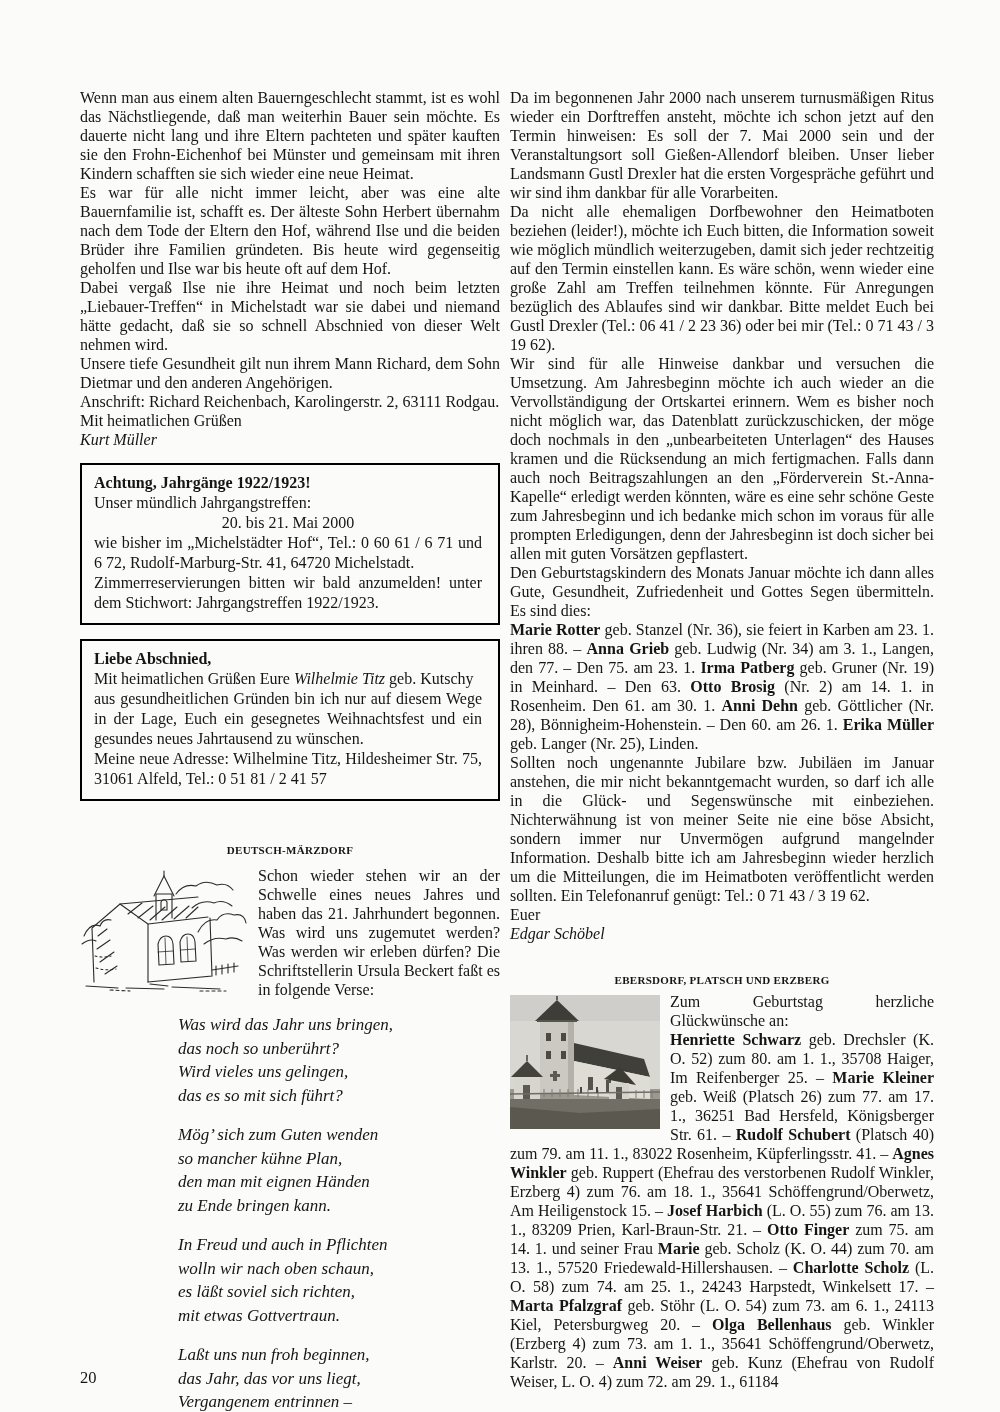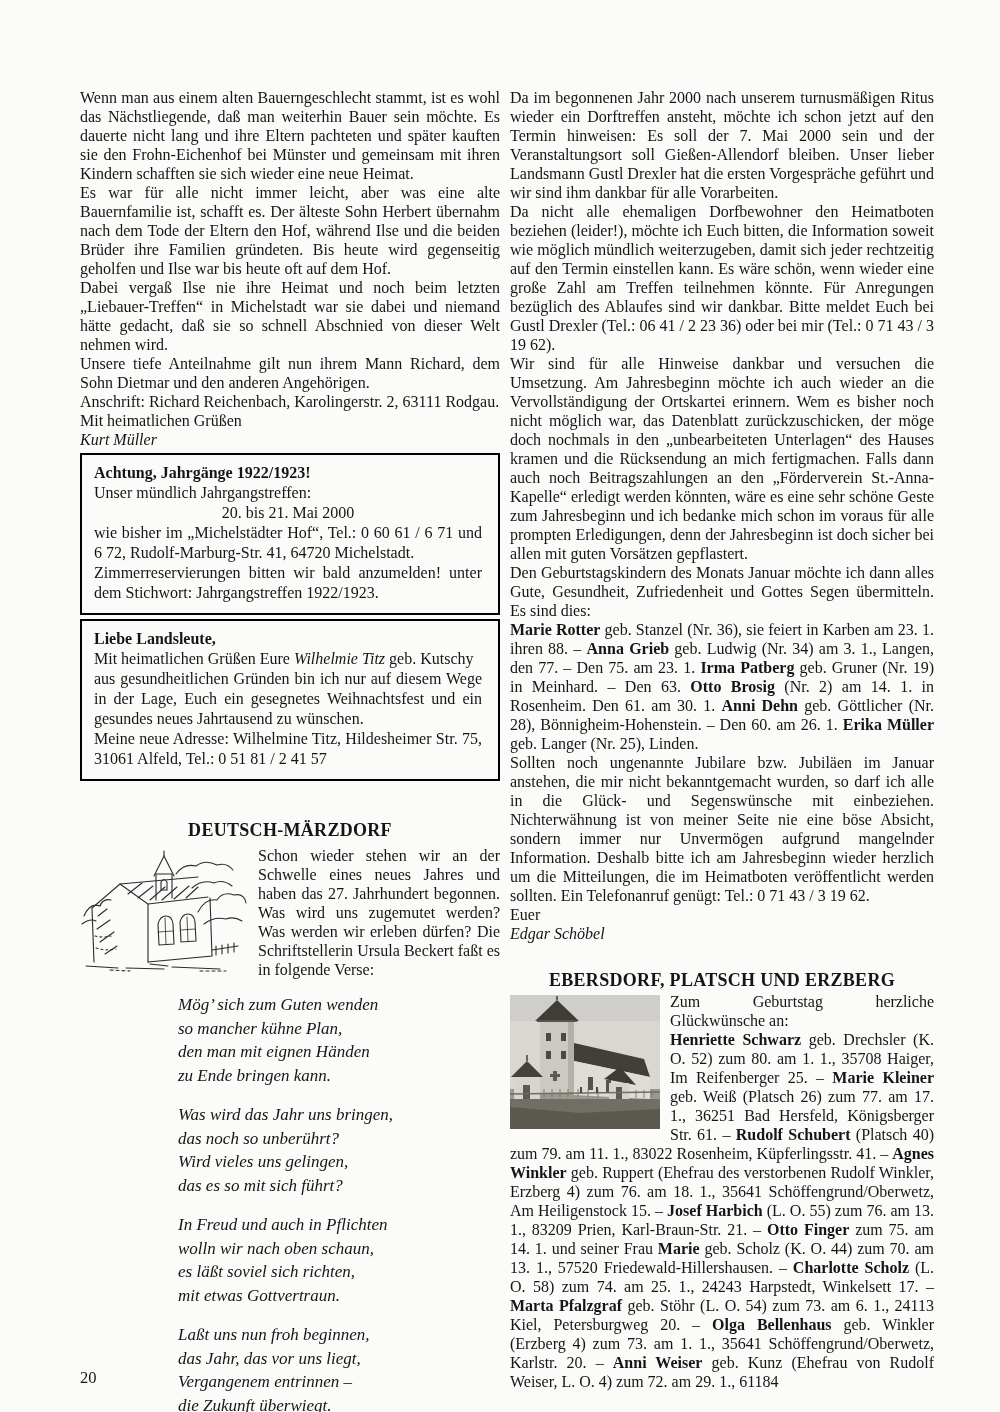--- a/index.html
+++ b/index.html
@@ -14,27 +14,27 @@
   .columns { position:absolute; left:80px; top:88px; display:flex; gap:10px; }
   .col { font-size:16px; line-height:19px; }
   .col-left  { width:420px; }
   .col-right { width:424px; }
   p.body { margin:0; text-align:justify; }
   .sig-row { display:flex; justify-content:space-between;flex-direction:column; }
   .sig-name { font-style:italic; }
   .notice-box {
     border:2px solid #000;
     padding:8px 16px 10px 12px;
-    margin-top:4px;
+    margin-top:14px;
     line-height:20px;
   }
   .notice-box .box-title { font-weight:bold; }
   .center-bold { text-align:center; font-weight:normal; }
   .section-heading {
-    text-align:center; font-weight:bold; font-size:18px;
+    text-align:center; font-weight:bold; font-size:11px;
     letter-spacing:0.3px; margin:0 0 6px 0;
   }
   .maerzdorf-heading { margin-top:40px; }
   .intro-flow { text-align:justify; }
   .sketch { float:left; width:168px; height:122px; margin:4px 10px 0 0; }
   .poem { clear:both; margin:14px 0 0 98px; font-style:italic; font-size:17px; line-height:23.5px; }
   .stanza { margin:0 0 16px 0; }
   .page-number { position:absolute; left:80px; top:1368px; font-size:16.5px; }
   .ebersdorf-heading { margin-top:28px; margin-bottom:2px;font-family:Liberation Serif, serif; }
   .photo { float:left; width:150px; height:134px; margin:3px 10px 2px 0; }
@@ -44,38 +44,38 @@
 
 <div class="page">
   <div class="columns">
 
     <div class="col col-left">
 
       <div>
         <p class="body">Wenn man aus einem alten Bauerngeschlecht stammt, ist es wohl das Nächstliegende, daß man weiterhin Bauer sein möchte. Es dauerte nicht lang und ihre Eltern pachteten und später kauften sie den Frohn-Eichenhof bei Münster und gemeinsam mit ihren Kindern schafften sie sich wieder eine neue Heimat.</p>
         <p class="body">Es war für alle nicht immer leicht, aber was eine alte Bauernfamilie ist, schafft es. Der älteste Sohn Herbert übernahm nach dem Tode der Eltern den Hof, während Ilse und die beiden Brüder ihre Familien gründeten. Bis heute wird gegenseitig geholfen und Ilse war bis heute oft auf dem Hof.</p>
         <p class="body">Dabei vergaß Ilse nie ihre Heimat und noch beim letzten „Liebauer-Treffen“ in Michelstadt war sie dabei und niemand hätte gedacht, daß sie so schnell Abschnied von dieser Welt nehmen wird.</p>
-        <p class="body">Unsere tiefe Anteilnahme gilt nun ihrem Mann Richard, dem Sohn Dietmar und den anderen Angehörigen.</p>
+        <p class="body">Unsere tiefe Gesundheit gilt nun ihrem Mann Richard, dem Sohn Dietmar und den anderen Angehörigen.</p>
         <p class="body">Anschrift: Richard Reichenbach, Karolingerstr. 2, 63111 Rodgau.</p>
         <div class="sig-row">
           <span>Mit heimatlichen Grüßen</span>
           <span class="sig-name">Kurt Müller</span>
         </div>
       </div>
 
       <div class="notice-box">
         <div class="box-title">Achtung, Jahrgänge 1922/1923!</div>
         <div>Unser mündlich Jahrgangstreffen:</div>
         <div class="center-bold">20. bis 21. Mai 2000</div>
         <p class="body">wie bisher im „Michelstädter Hof“, Tel.: 0 60 61 / 6 71 und 6 72, Rudolf-Marburg-Str. 41, 64720 Michelstadt.</p>
         <p class="body">Zimmerreservierungen bitten wir bald anzumelden! unter dem Stichwort: Jahrgangstreffen 1922/1923.</p>
       </div>
 
       <div class="notice-box">
-        <div class="box-title">Liebe Landsleute,</div>
+        <div class="box-title">Liebe Abschnied,</div>
         <p class="body rich"><span>Mit heimatlichen Grüßen Eure </span><span style="font-style: italic;">Wilhelmie Titz</span><span> geb. Kutschy</span></p>
         <p class="body">aus gesundheitlichen Gründen bin ich nur auf diesem Wege in der Lage, Euch ein gesegnetes Weihnachtsfest und ein gesundes neues Jahrtausend zu wünschen.</p>
         <p class="body">Meine neue Adresse: Wilhelmine Titz, Hildesheimer Str. 75, 31061 Alfeld, Tel.: 0 51 81 / 2 41 57</p>
       </div>
 
       <h2 class="section-heading maerzdorf-heading">DEUTSCH-MÄRZDORF</h2>
 
       <div class="intro-flow">
         <svg class="sketch" viewBox="0 0 168 122" xmlns="http://www.w3.org/2000/svg">
           <g stroke="#2b2b2b" fill="none" stroke-width="1.1" stroke-linecap="round">
@@ -104,26 +104,26 @@
             <path d="M78,74 q2,-8 8,-8 q6,0 7,8 l1,20 l-15,1 z"></path>
             <path d="M100,72 q2,-8 8,-8 q6,0 7,8 l1,19 l-15,1 z"></path>
             <path d="M85,68 l1,26 M78,82 l15,-1 M107,67 l1,24 M101,80 l14,-1" stroke-width="0.8"></path>
 
             <path d="M132,100 l26,-4"></path>
             <path d="M136,96 l0,9 M142,95 l0,9 M148,94 l0,9 M154,93 l0,9"></path>
             <path d="M6,116 l32,2 M46,118 l38,1 M92,117 l48,2 M70,114 l18,2"></path>
             <path d="M30,120 l20,1 M120,121 l26,0" stroke-dasharray="3,3"></path>
           </g>
         </svg>
-        <p class="body">Schon wieder stehen wir an der Schwelle eines neues Jahres und haben das 27. Jahrhundert begonnen. Was wird uns zugemutet werden? Was werden wir erleben dürfen? Die Schriftstellerin Ursula Beckert faßt es in folgende Verse:</p>
+        <p class="body">Schon wieder stehen wir an der Schwelle eines neues Jahres und haben das 21. Jahrhundert begonnen. Was wird uns zugemutet werden? Was werden wir erleben dürfen? Die Schriftstellerin Ursula Beckert faßt es in folgende Verse:</p>
       </div>
 
       <div class="poem">
+        <div class="stanza">Was wird das Jahr uns bringen,<br>das noch so unberührt?<br>Wird vieles uns gelingen,<br>das es so mit sich führt?</div>
         <div class="stanza">Mög’ sich zum Guten wenden<br>so mancher kühne Plan,<br>den man mit eignen Händen<br>zu Ende bringen kann.</div>
-        <div class="stanza">Was wird das Jahr uns bringen,<br>das noch so unberührt?<br>Wird vieles uns gelingen,<br>das es so mit sich führt?</div>
         <div class="stanza">In Freud und auch in Pflichten<br>wolln wir nach oben schaun,<br>es läßt soviel sich richten,<br>mit etwas Gottvertraun.</div>
         <div class="stanza">Laßt uns nun froh beginnen,<br>das Jahr, das vor uns liegt,<br>Vergangenem entrinnen –<br>die Zukunft überwiegt.</div>
       </div>
 
     </div>
 
     <div class="col col-right">
 
       <div>
         <p class="body">Da im begonnenen Jahr 2000 nach unserem turnusmäßigen Ritus wieder ein Dorftreffen ansteht, möchte ich schon jetzt auf den Termin hinweisen: Es soll der 7. Mai 2000 sein und der Veranstaltungsort soll Gießen-Allendorf bleiben. Unser lieber Landsmann Gustl Drexler hat die ersten Vorgespräche geführt und wir sind ihm dankbar für alle Vorarbeiten.</p>

